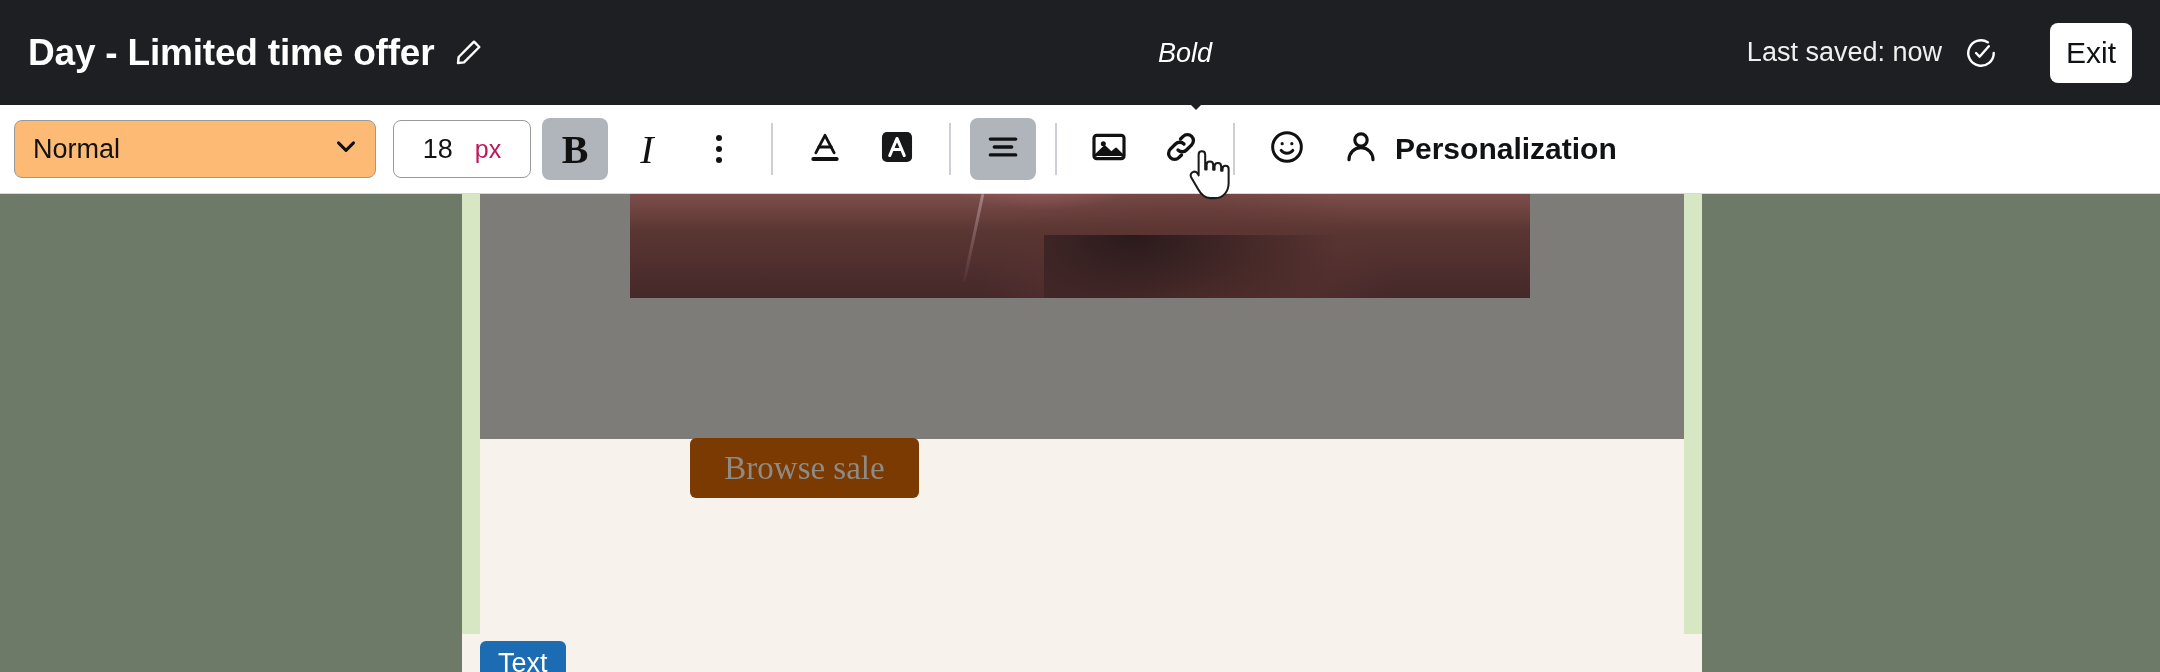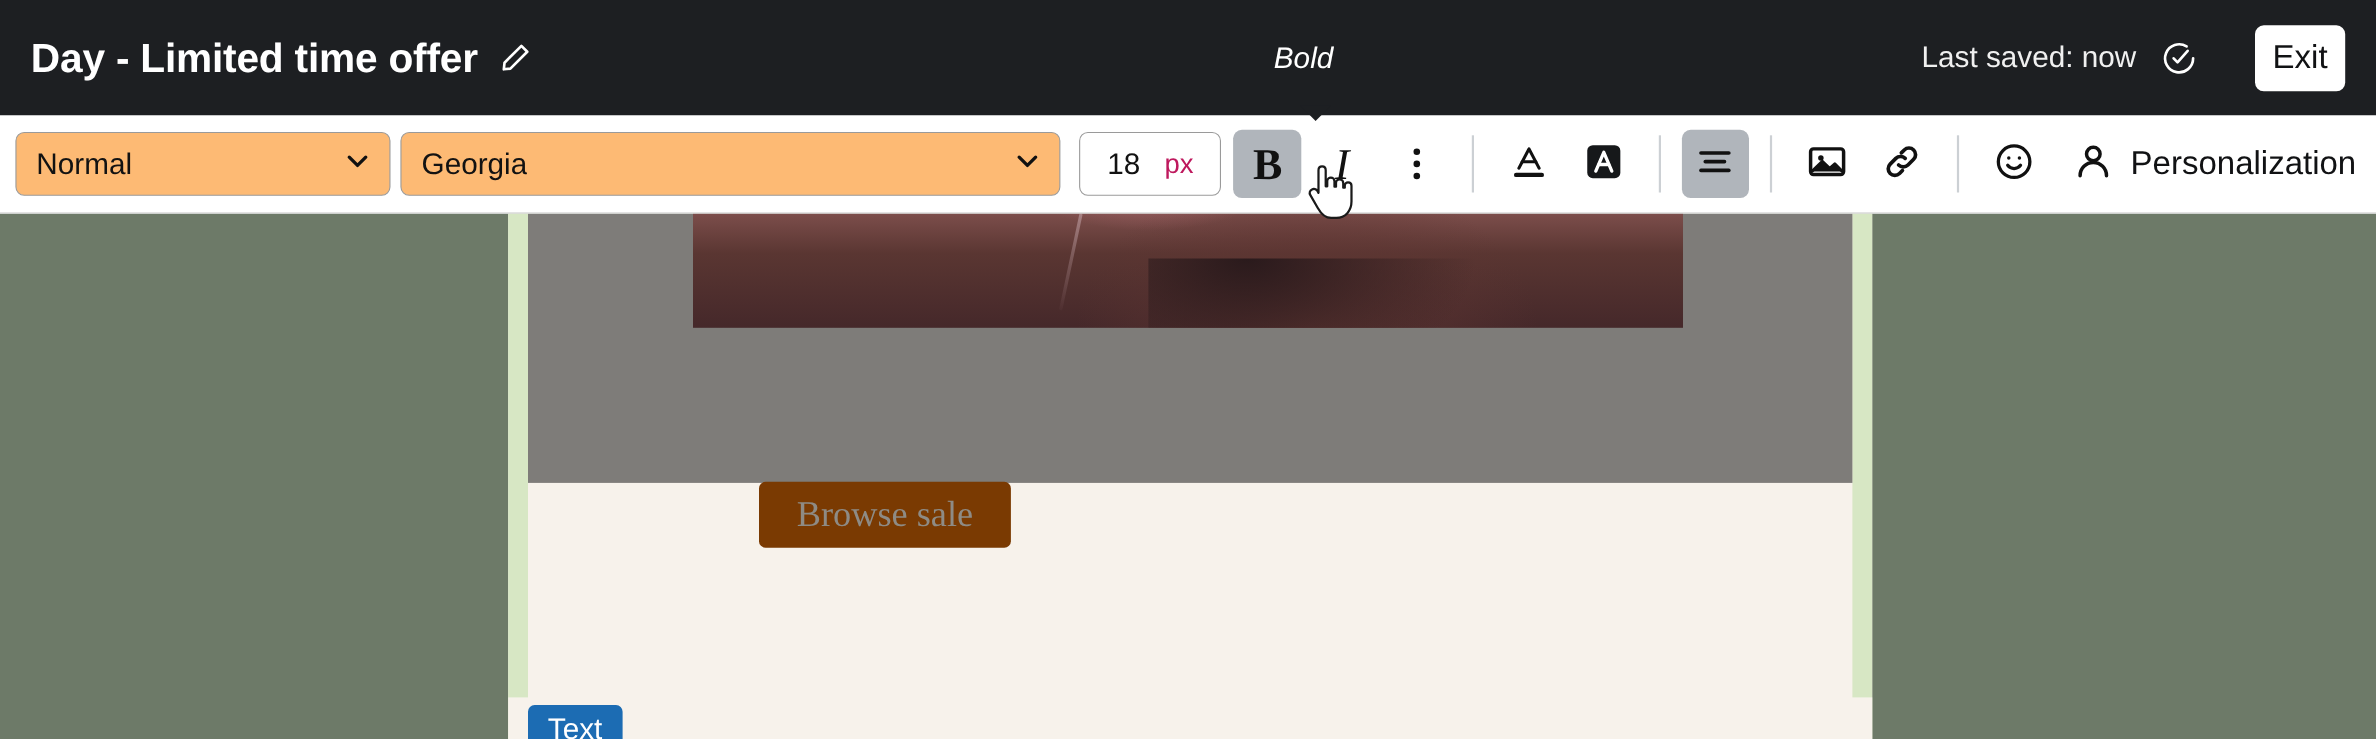--- a/index.html
+++ b/index.html
@@ -147,21 +147,21 @@
     flex: 0 0 auto;
   }
 
   .personalization-btn {
     display: flex; align-items: center; gap: 14px;
     cursor: pointer;
     margin-left: 8px;
     padding: 6px 10px;
   }
   .personalization-btn .p-label {
-    font-size: 30px; font-weight: 400; color: #111214;
+    font-size: 30px; font-weight: 700; color: #111214;
     white-space: nowrap;
   }
 
   .cursor-hand {
     position: absolute;
     left: 1186px; top: 150px;
     z-index: 40;
     pointer-events: none;
   }
 
@@ -295,28 +295,20 @@
 
   <div class="tb-select style-select">
     <span class="sel-value">Normal</span>
     <span>
       <svg width="30" height="30" viewBox="0 0 24 24" fill="none" stroke="#111" stroke-width="2.4" stroke-linecap="round" stroke-linejoin="round">
         <polyline points="6,9.5 12,15.5 18,9.5"></polyline>
       </svg>
     </span>
   </div>
 
-  <div class="tb-select font-select">
-    <span class="sel-value">Georgia</span>
-    <span>
-      <svg width="30" height="30" viewBox="0 0 24 24" fill="none" stroke="#111" stroke-width="2.4" stroke-linecap="round" stroke-linejoin="round">
-        <polyline points="6,9.5 12,15.5 18,9.5"></polyline>
-      </svg>
-    </span>
-  </div>
 
   <div class="tb-size">
     <span class="size-num">18</span>
     <span class="size-unit">px</span>
   </div>
 
   <div class="tb-btn active">
     <span class="glyph-b">B</span>
   </div>
 

